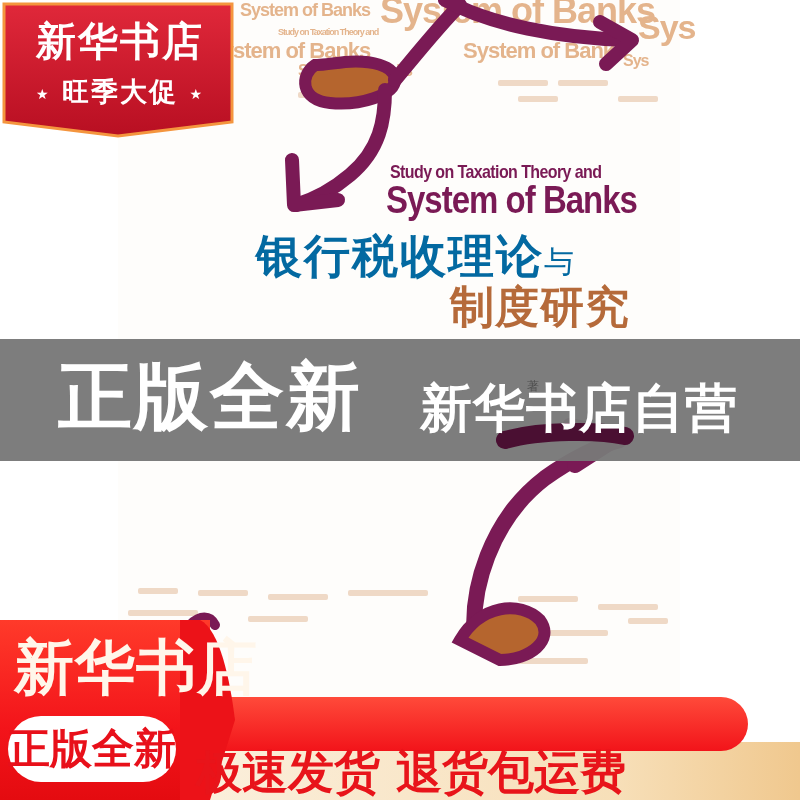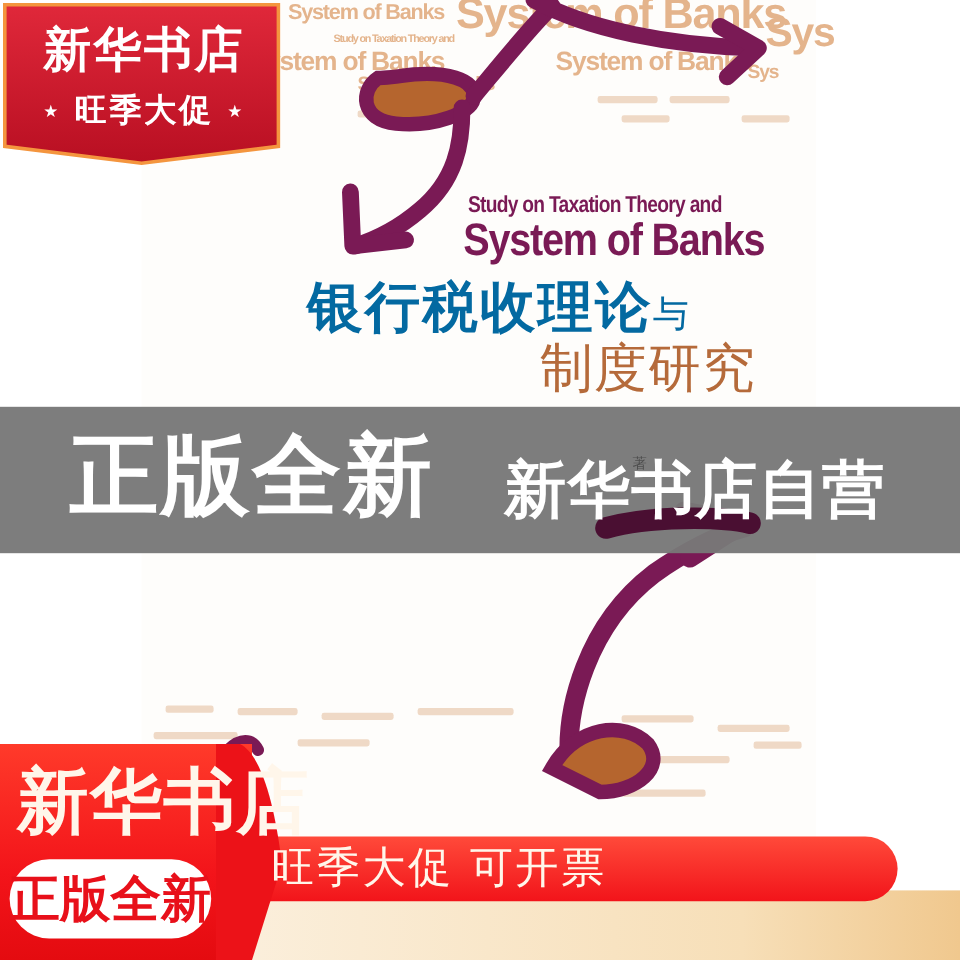--- a/index.html
+++ b/index.html
@@ -7,21 +7,21 @@
 
   .cover { position: absolute; left: 118px; top: 0; width: 562px; height: 800px; background: #fefdfb; }
 
   .bg-word { position: absolute; font-family: "Liberation Sans", sans-serif; font-weight: bold; color: #e4b48c; white-space: nowrap; letter-spacing: -1px; }
   .bg-row { position: absolute; height: 6px; background: #efd9c6; border-radius: 2px; }
 
   .title-en-small { position: absolute; left: 390px; top: 161px; font-family: "Liberation Sans", sans-serif; font-weight: bold; font-size: 16px; color: #7a1a55; letter-spacing: -0.6px; transform: scaleY(1.2); transform-origin: left top; white-space: nowrap; }
   .title-en-big { position: absolute; left: 386px; top: 178px; font-family: "Liberation Sans", sans-serif; font-weight: bold; font-size: 33px; color: #7a1a55; letter-spacing: -1px; transform: scaleY(1.15); transform-origin: left top; white-space: nowrap; }
   .title-cn-1 { position: absolute; left: 256px; top: 226px; font-family: "DejaVu Serif", serif; font-weight: bold; font-size: 46px; color: #0369a1; letter-spacing: 2px; white-space: nowrap; }
   .title-cn-1 .small { font-size: 30px; font-weight: normal; }
-  .title-cn-2 { position: absolute; left: 450px; top: 278px; font-family: "DejaVu Sans", sans-serif; font-weight: normal; font-size: 44px; color: #b56a3a; letter-spacing: 1px; white-space: nowrap; }
+  .title-cn-2 { position: absolute; left: 450px; top: 278px; font-family: "DejaVu Sans", sans-serif; font-weight: bold; font-size: 44px; color: #b56a3a; letter-spacing: 1px; white-space: nowrap; }
 
   .art { position: absolute; left: 0; top: 0; width: 800px; height: 800px; }
 
   .gray-band { position: absolute; left: 0; top: 339px; width: 800px; height: 122px; background: rgba(120,120,120,0.96); }
   .band-big { position: absolute; left: 58px; top: 348px; font-family: "DejaVu Sans", sans-serif; font-weight: bold; font-size: 74px; color: #ffffff; letter-spacing: 2px; white-space: nowrap; }
   .band-small { position: absolute; left: 420px; top: 374px; font-family: "DejaVu Sans", sans-serif; font-weight: bold; font-size: 52px; color: #ffffff; letter-spacing: 1px; white-space: nowrap; }
   .author-suffix { position: absolute; left: 527px; top: 378px; font-size: 12px; color: #3a3a3a; opacity: 0.7; }
 
   .badge { position: absolute; left: 2px; top: 2px; width: 232px; height: 136px; }
   .badge-text-1 { position: absolute; left: 20px; top: 14px; width: 200px; text-align: center; font-family: "DejaVu Sans", sans-serif; font-weight: bold; font-size: 40px; color: #ffffff; letter-spacing: 2px; }
@@ -121,14 +121,14 @@
 <div class="promo">
   <div class="promo-cream-bar"></div>
   <div class="promo-red-bar"></div>
   <div class="promo-left"></div>
   <svg class="promo-curl" viewBox="0 0 60 180" width="60" height="180">
     <path d="M0 0 L 20 0 C 40 10, 50 60, 55 100 L 30 180 L 0 180 Z" fill="#ec1218"></path>
   </svg>
   <div class="promo-cn-1">新华书店</div>
   <div class="promo-pill"></div>
   <div class="promo-cn-2">正版全新</div>
-  <div class="promo-red-text">旺季大促  可开票</div>
+  <div class="promo-cream-text">极速发货 退货包运费</div>
 </div>
 
 </body></html>

